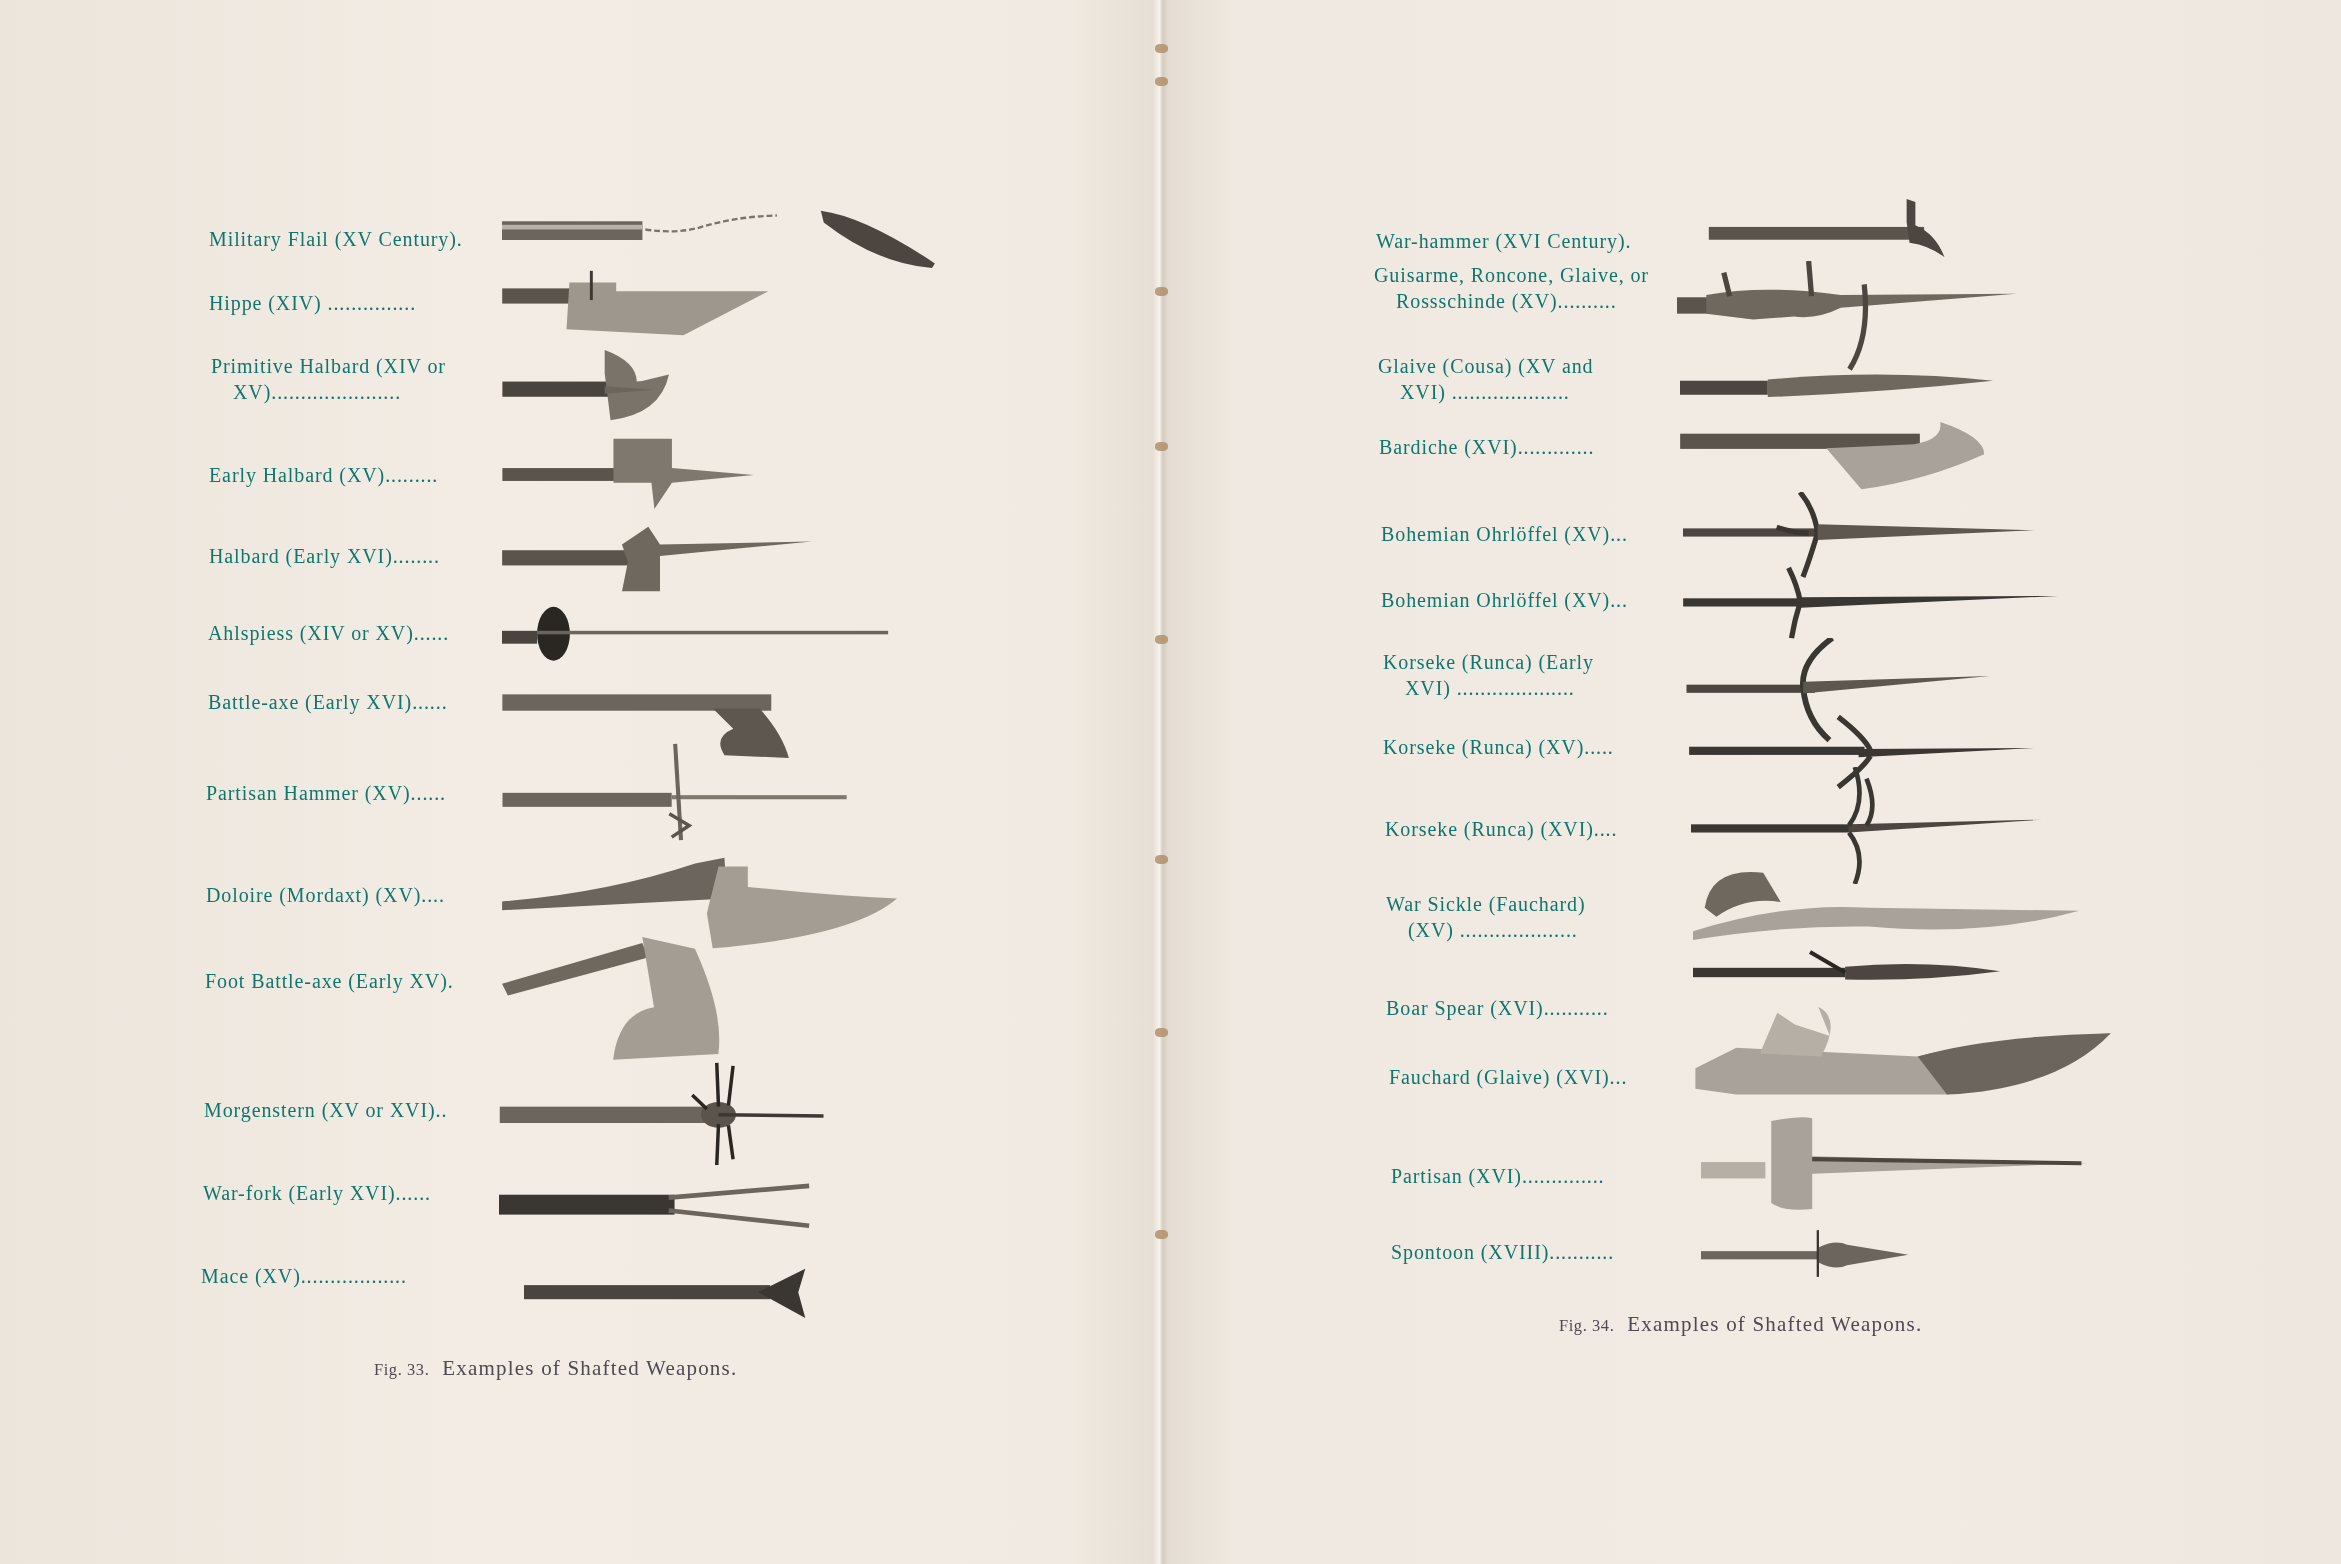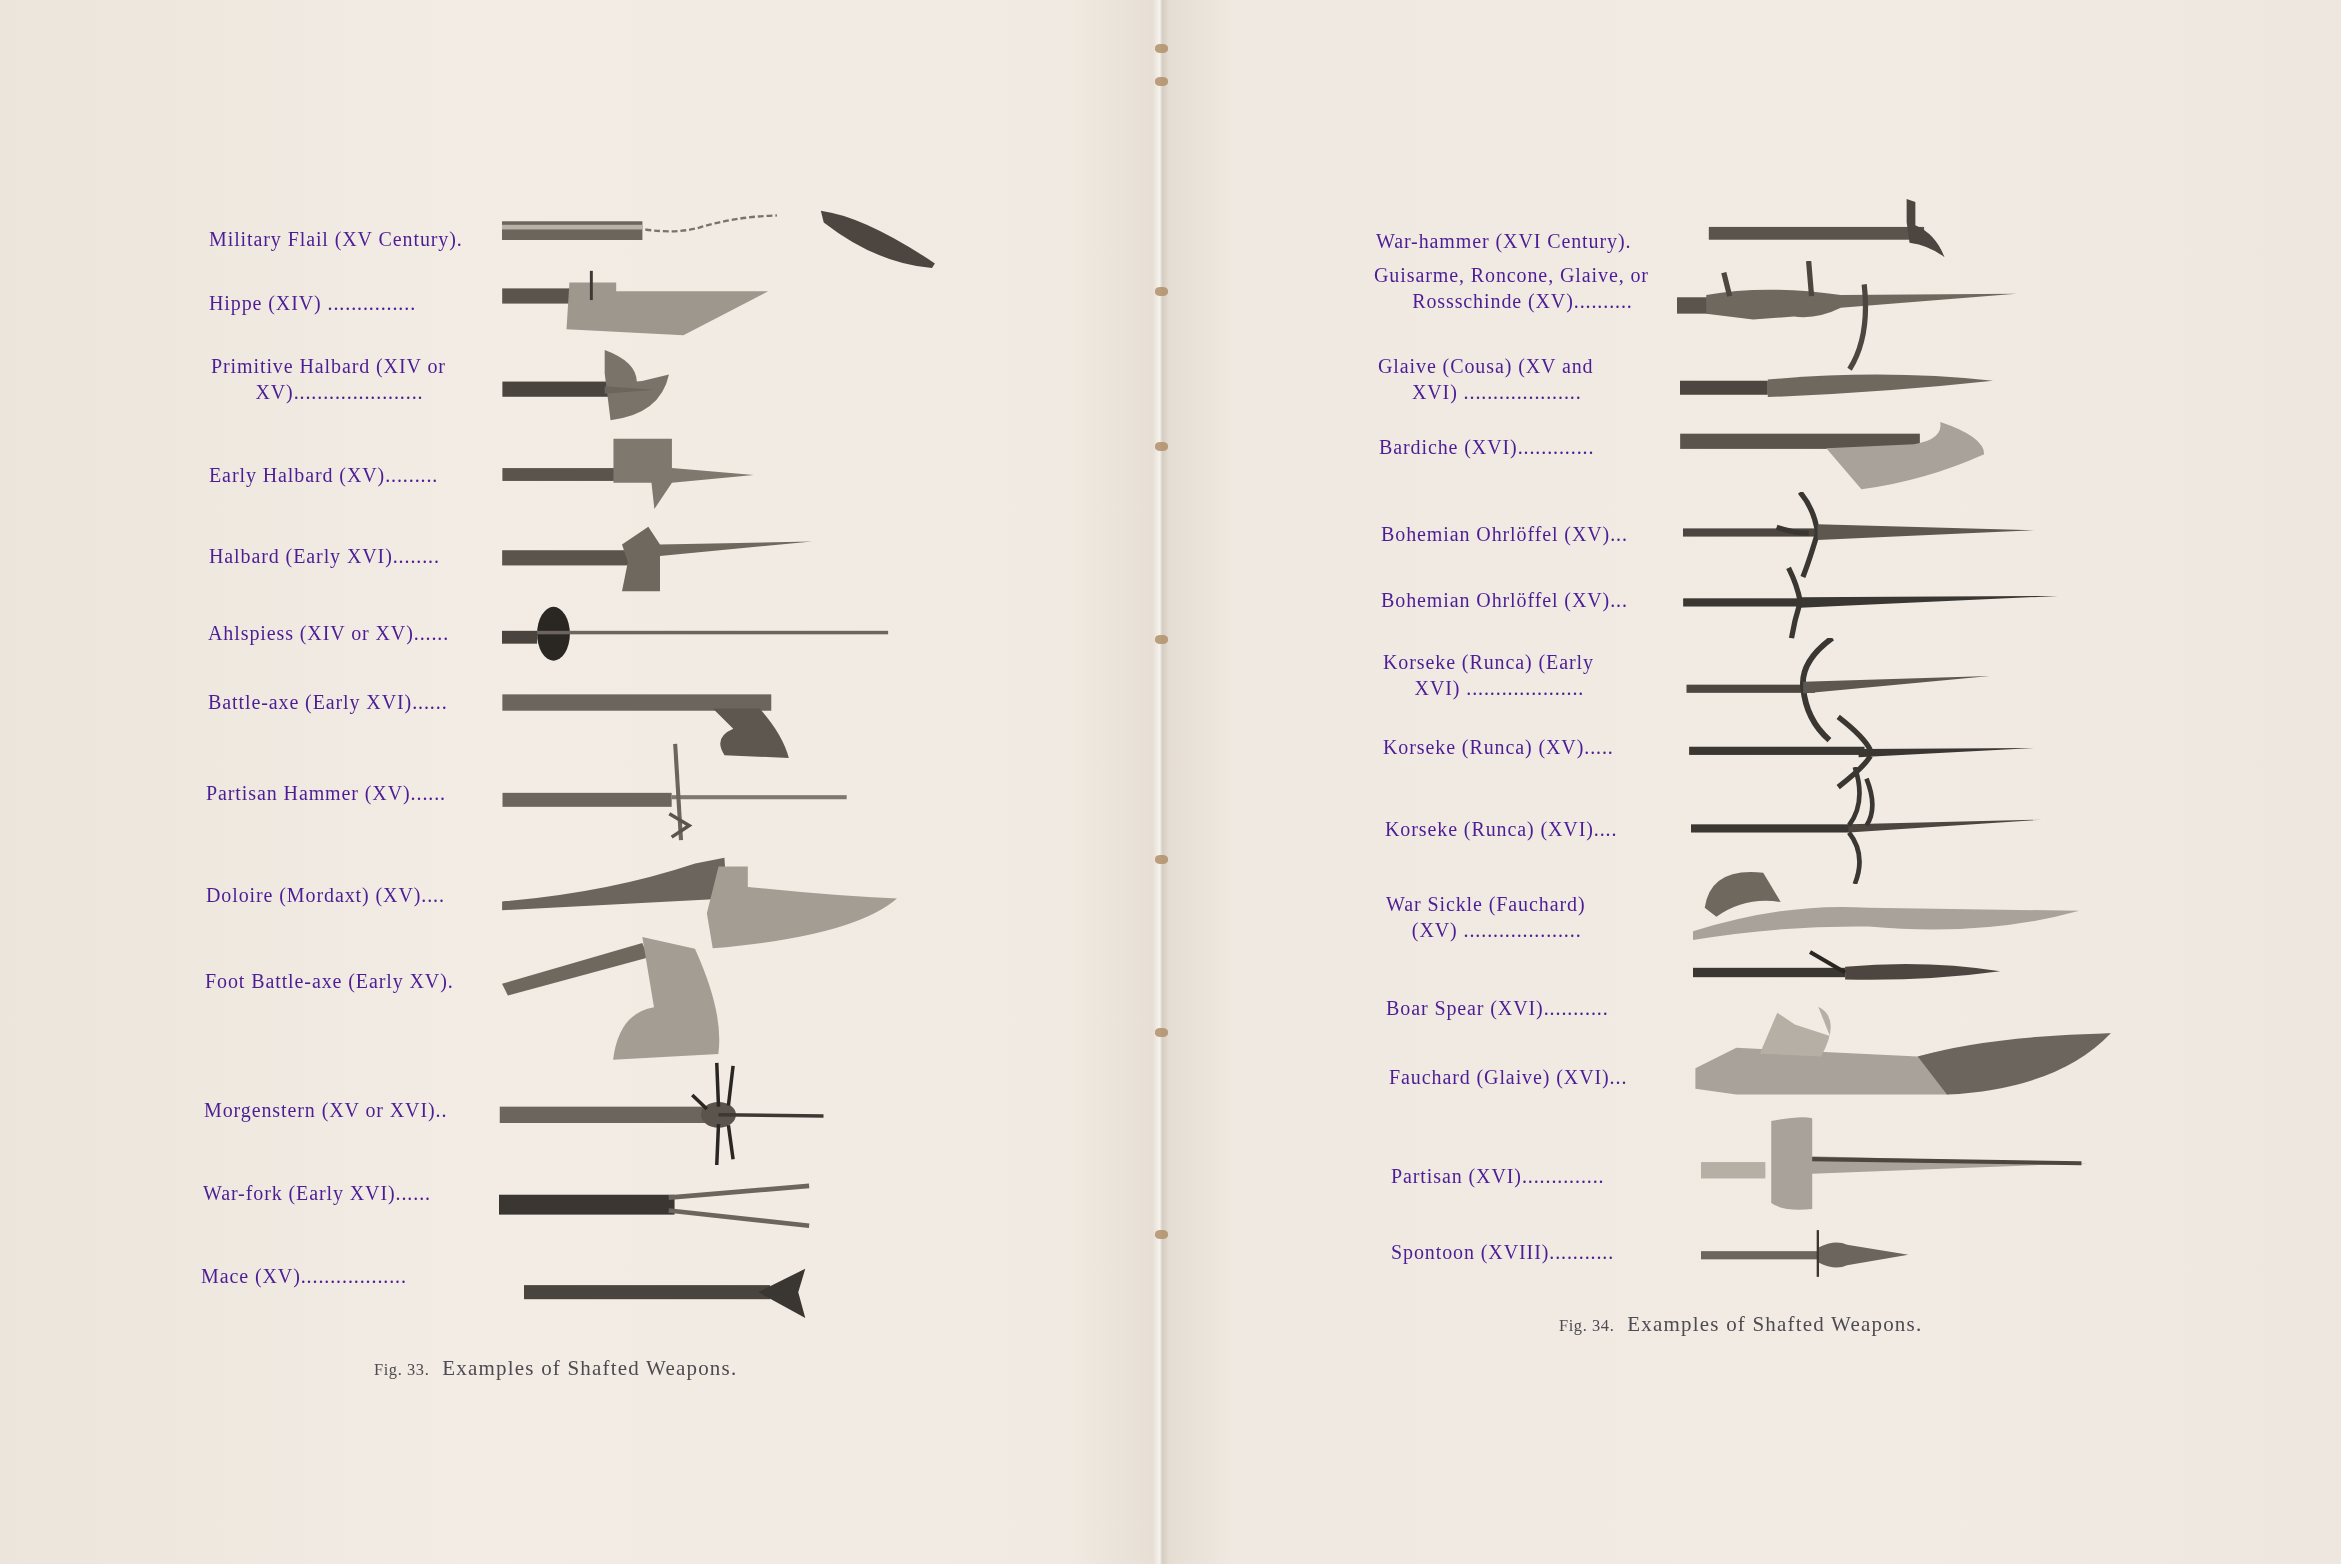--- a/index.html
+++ b/index.html
@@ -2,22 +2,22 @@
 <html style="font-size:9.4px"><head>
 <meta charset="utf-8">
 <style>
   html, body { margin:0; padding:0; }
   body { width:2342px; height:1564px; overflow:hidden; background:#efe9e2; position:relative; font-family:"Liberation Serif","DejaVu Serif",serif; }
   .page { position:absolute; top:0; height:1564px; }
   .page-left { left:0; width:1162px; background:linear-gradient(90deg,#ece5dc 0%,#f2ece4 40%,#f0eae2 92%,#e6ded3 100%); }
   .page-right { left:1162px; width:1180px; background:linear-gradient(90deg,#e4dcd1 0%,#efe9e1 6%,#f1ebe4 60%,#ede7df 100%); }
   .gutter { position:absolute; left:1153px; top:0; width:16.4px; height:1564px; background:linear-gradient(90deg,rgba(0,0,0,0) 0%,rgba(255,255,255,.6) 40%,rgba(200,190,178,.5) 60%,rgba(0,0,0,0) 100%); }
   .stitch { position:absolute; left:1155px; width:13px; height:9.4px; background:#b08f6a; border-radius:40%; opacity:.85; }
-  .label { position:absolute; font-size:20px; color:#4c1d95; letter-spacing:0.9px; white-space:nowrap; line-height:26px; }
-  .label .cont { display:block; padding-left:22px;text-align:center; }
+  .label { position:absolute; font-size:20px; color:#0f766e; letter-spacing:0.9px; white-space:nowrap; line-height:26px; }
+  .label .cont { display:block; padding-left:22px; }
   .caption { position:absolute; font-size:21px; color:#4e4a52; letter-spacing:1.2px; white-space:nowrap; }
   .caption .fig { font-size:16.4px; letter-spacing:0.6px; }
   .weapon { position:absolute; }
 </style>
 </head>
 <body>
 
 <div class="page page-left"></div>
 <div class="page page-right"></div>
 <div class="gutter"></div>

